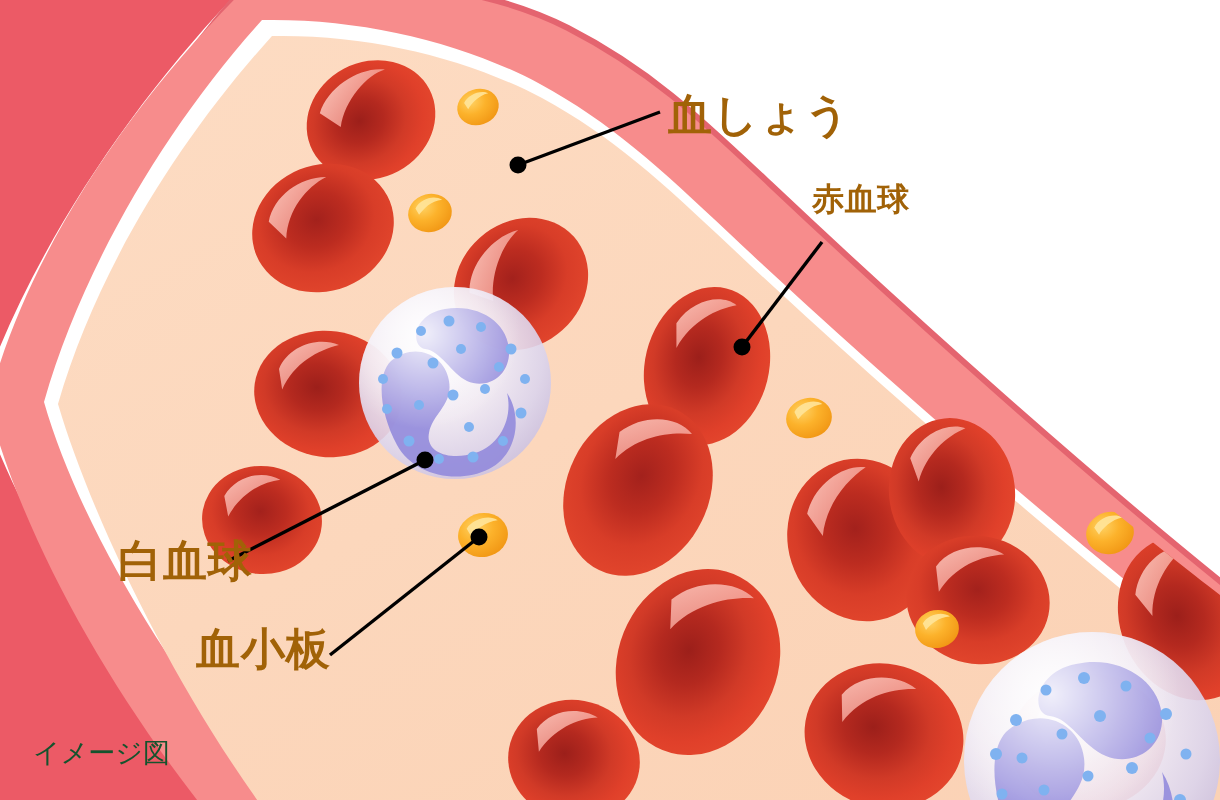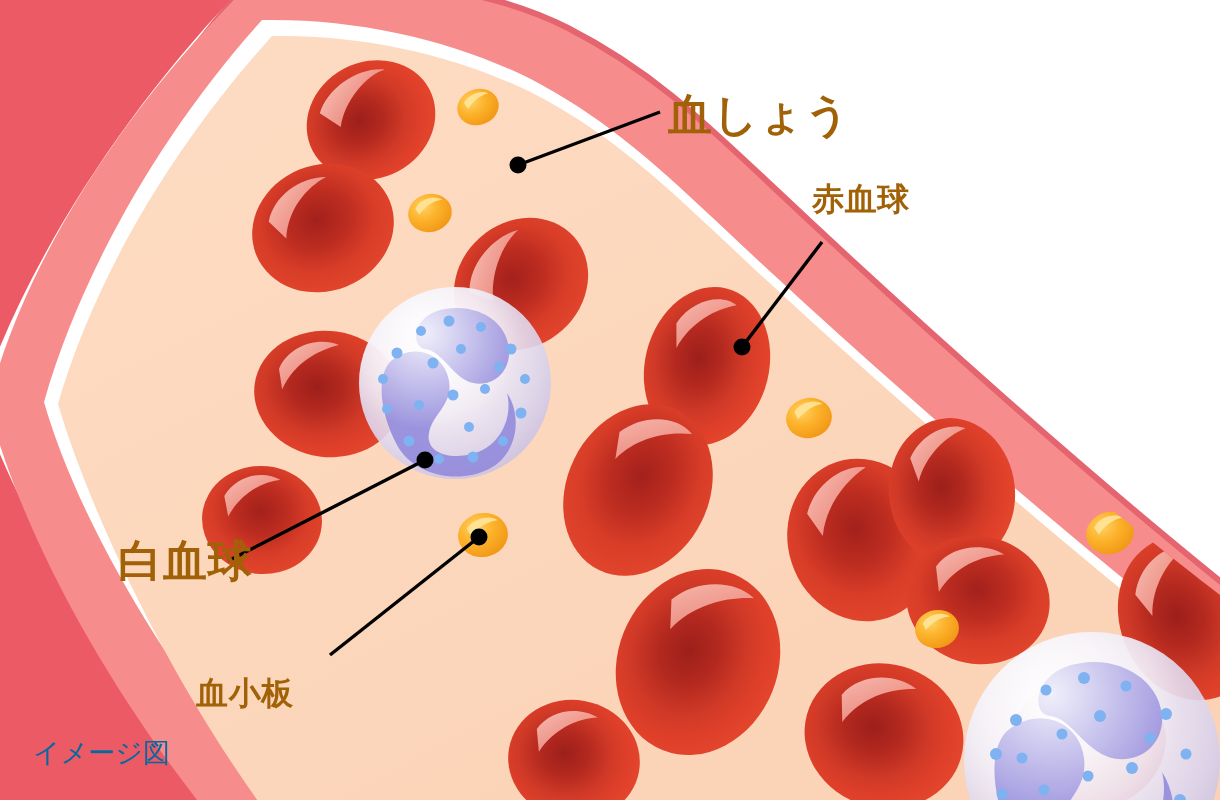--- a/index.html
+++ b/index.html
@@ -26,28 +26,28 @@
     position: absolute;
     color: #a16207;
     font-family: "Liberation Sans", "DejaVu Sans", sans-serif;
     font-weight: 700;
     white-space: nowrap;
     letter-spacing: 0.02em;
   }
   .lbl-plasma   { left: 668px; top: 86px;  font-size: 44px; }
   .lbl-rbc      { left: 812px; top: 178px; font-size: 32px; }
   .lbl-wbc      { left: 96px;  top: 532px; font-size: 44px; margin-left: 22px; }
-  .lbl-platelet { left: 196px; top: 672px; font-size: 32px; }
+  .lbl-platelet { left: 196px; top: 620px; font-size: 44px; }
   .caption {
     position: absolute;
     left: 33px;
     top: 735px;
     font-size: 27px;
     font-weight: 400;
-    color: #0369a1;
+    color: #14532d;
     font-family: "Liberation Sans", "DejaVu Sans", sans-serif;
     white-space: nowrap;
   }
 </style>
 </head>
 <body>
 
 <div id="stage">
 
   <svg id="diagram" viewBox="0 0 1220 800" xmlns="http://www.w3.org/2000/svg">

